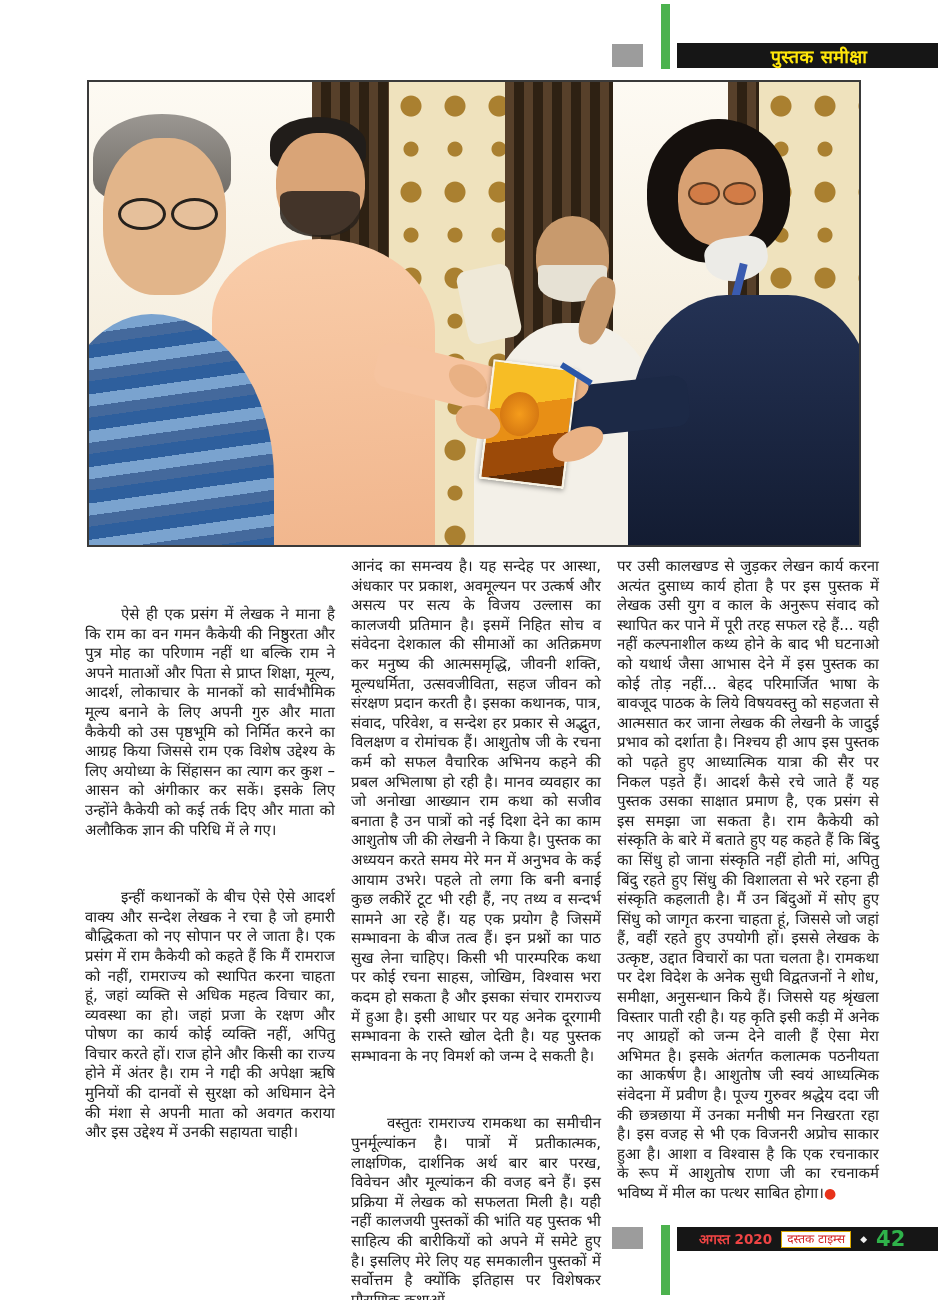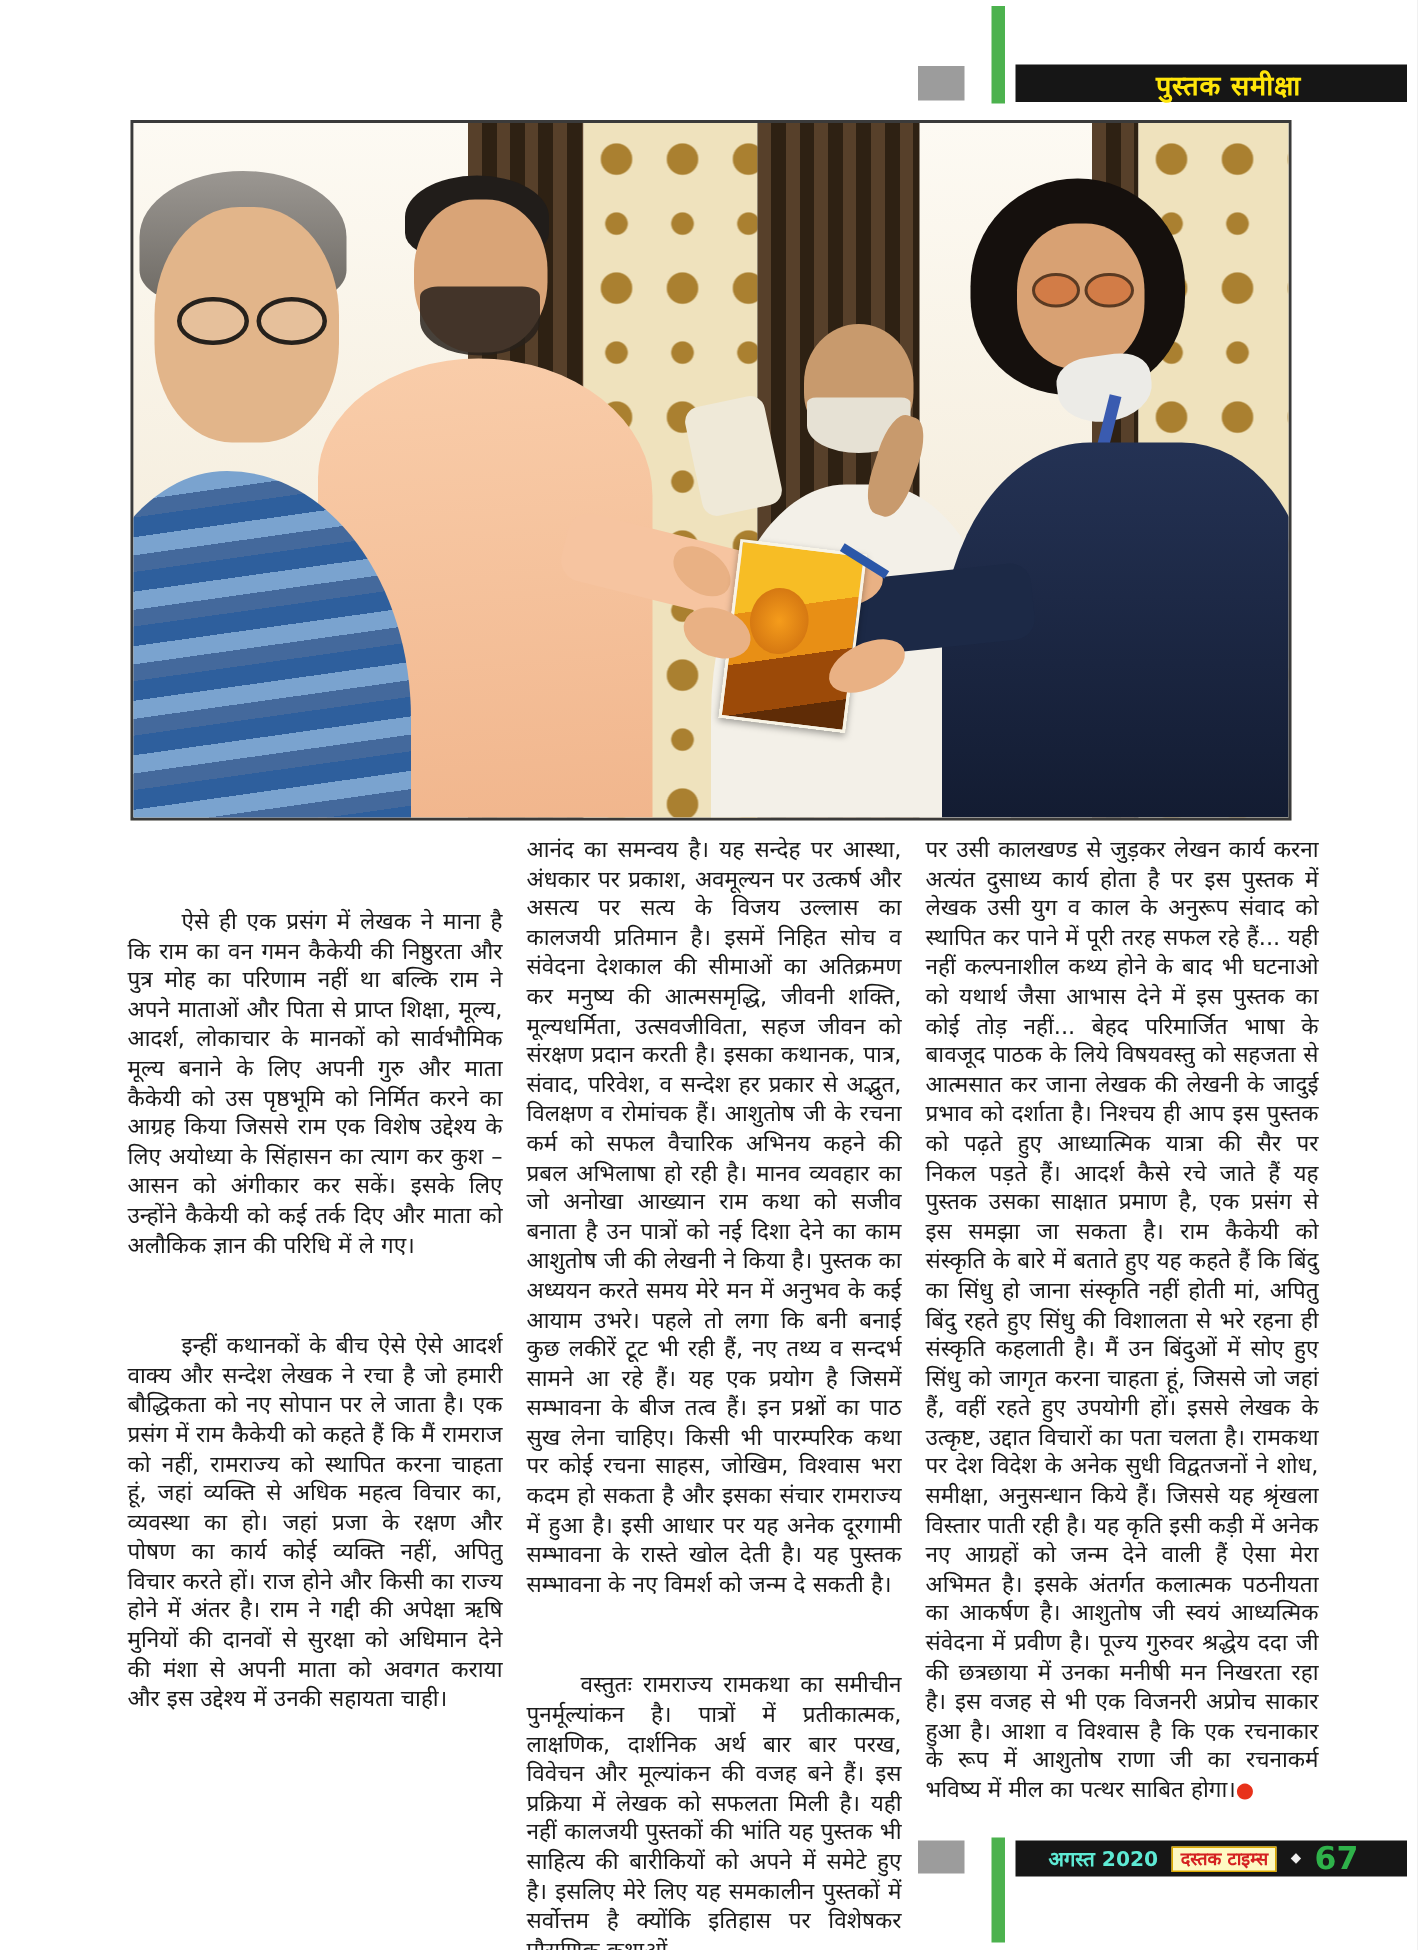--- a/index.html
+++ b/index.html
@@ -11,22 +11,22 @@
   .green-bar{position:absolute;background:#4cb24e;}
   .black-bar{position:absolute;background:#161616;display:flex;align-items:center;box-sizing:border-box;padding-left:23px;}
   .hdr-gray{left:612px;top:44px;width:31px;height:23px;}
   .hdr-green{left:661px;top:4px;width:9px;height:65px;}
   .hdr-black{left:677px;top:43px;width:261px;height:25px;justify-content:center;}
   .hdr-title{color:#ffe60a;font-size:18px;font-weight:bold;letter-spacing:.5px;}
 
   .ftr-gray{left:612px;top:1227px;width:31px;height:22px;}
   .ftr-green{left:661px;top:1225px;width:9px;height:70px;}
   .ftr-black{left:677px;top:1227px;width:261px;height:24px;padding-left:22px;gap:9px;}
-  .ftr-issue{color:#5eead4;font-size:13.5px;font-weight:bold;}
-  .ftr-logo{background:#fef9c3;color:#d42121;font-size:12px;font-weight:bold;
+  .ftr-issue{color:#ef4444;font-size:13.5px;font-weight:bold;}
+  .ftr-logo{background:#ffffff;color:#d42121;font-size:12px;font-weight:normal;
             padding:0 5px;line-height:15px;border:1px solid #dca900;}
   .ftr-diamond{color:#efefef;font-size:9px;}
   .ftr-pageno{color:#2fb24a;font-size:21px;font-weight:bold;line-height:22px;}
 
   
   .photo{position:absolute;left:87px;top:80px;width:770px;height:463px;
          border:2px solid #3a3a3a;overflow:hidden;background:#f8f3e8;}
   .photo *{position:absolute;}
   .wall{inset:0;background:linear-gradient(180deg,#fdfaf3 0%,#f4ecdb 70%,#ece2cd 100%);}
   .brown{background:repeating-linear-gradient(90deg,#57402a 0px,#57402a 9px,#2e2113 9px,#2e2113 19px);}
@@ -164,16 +164,16 @@
       <p><span>पर उसी कालखण्ड से जुड़कर लेखन कार्य करना अत्यंत दुसाध्य कार्य होता है पर इस पुस्तक में लेखक उसी युग व काल के अनुरूप संवाद को स्थापित कर पाने में पूरी तरह सफल रहे हैं... यही नहीं कल्पनाशील कथ्य होने के बाद भी घटनाओ को यथार्थ जैसा आभास देने में इस पुस्तक का कोई तोड़ नहीं... बेहद परिमार्जित भाषा के बावजूद पाठक के लिये विषयवस्तु को सहजता से आत्मसात कर जाना लेखक की लेखनी के जादुई प्रभाव को दर्शाता है। निश्चय ही आप इस पुस्तक को पढ़ते हुए आध्यात्मिक यात्रा की सैर पर निकल पड़ते हैं। आदर्श कैसे रचे जाते हैं यह पुस्तक उसका साक्षात प्रमाण है, एक प्रसंग से इस समझा जा सकता है। राम कैकेयी को संस्कृति के बारे में बताते हुए यह कहते हैं कि बिंदु का सिंधु हो जाना संस्कृति नहीं होती मां, अपितु बिंदु रहते हुए सिंधु की विशालता से भरे रहना ही संस्कृति कहलाती है। मैं उन बिंदुओं में सोए हुए सिंधु को जागृत करना चाहता हूं, जिससे जो जहां हैं, वहीं रहते हुए उपयोगी हों। इससे लेखक के उत्कृष्ट, उद्दात विचारों का पता चलता है। रामकथा पर देश विदेश के अनेक सुधी विद्वतजनों ने शोध, समीक्षा, अनुसन्धान किये हैं। जिससे यह श्रृंखला विस्तार पाती रही है। यह कृति इसी कड़ी में अनेक नए आग्रहों को जन्म देने वाली हैं ऐसा मेरा अभिमत है। इसके अंतर्गत कलात्मक पठनीयता का आकर्षण है। आशुतोष जी स्वयं आध्यत्मिक संवेदना में प्रवीण है। पूज्य गुरुवर श्रद्धेय ददा जी की छत्रछाया में उनका मनीषी मन निखरता रहा है। इस वजह से भी एक विजनरी अप्रोच साकार हुआ है। आशा व विश्वास है कि एक रचनाकार के रूप में आशुतोष राणा जी का रचनाकर्म भविष्य में मील का पत्थर साबित होगा।</span><span class="bullet">●</span></p>
     </div>
   </div>
 
   <div class="gray-box ftr-gray"></div>
   <div class="green-bar ftr-green"></div>
   <div class="black-bar ftr-black">
     <span class="ftr-issue">अगस्त 2020</span>
     <span class="ftr-logo">दस्तक टाइम्स</span>
     <span class="ftr-diamond">◆</span>
-    <span class="ftr-pageno">67</span>
+    <span class="ftr-pageno">42</span>
   </div>
 
 </div>
 
 </body></html>

